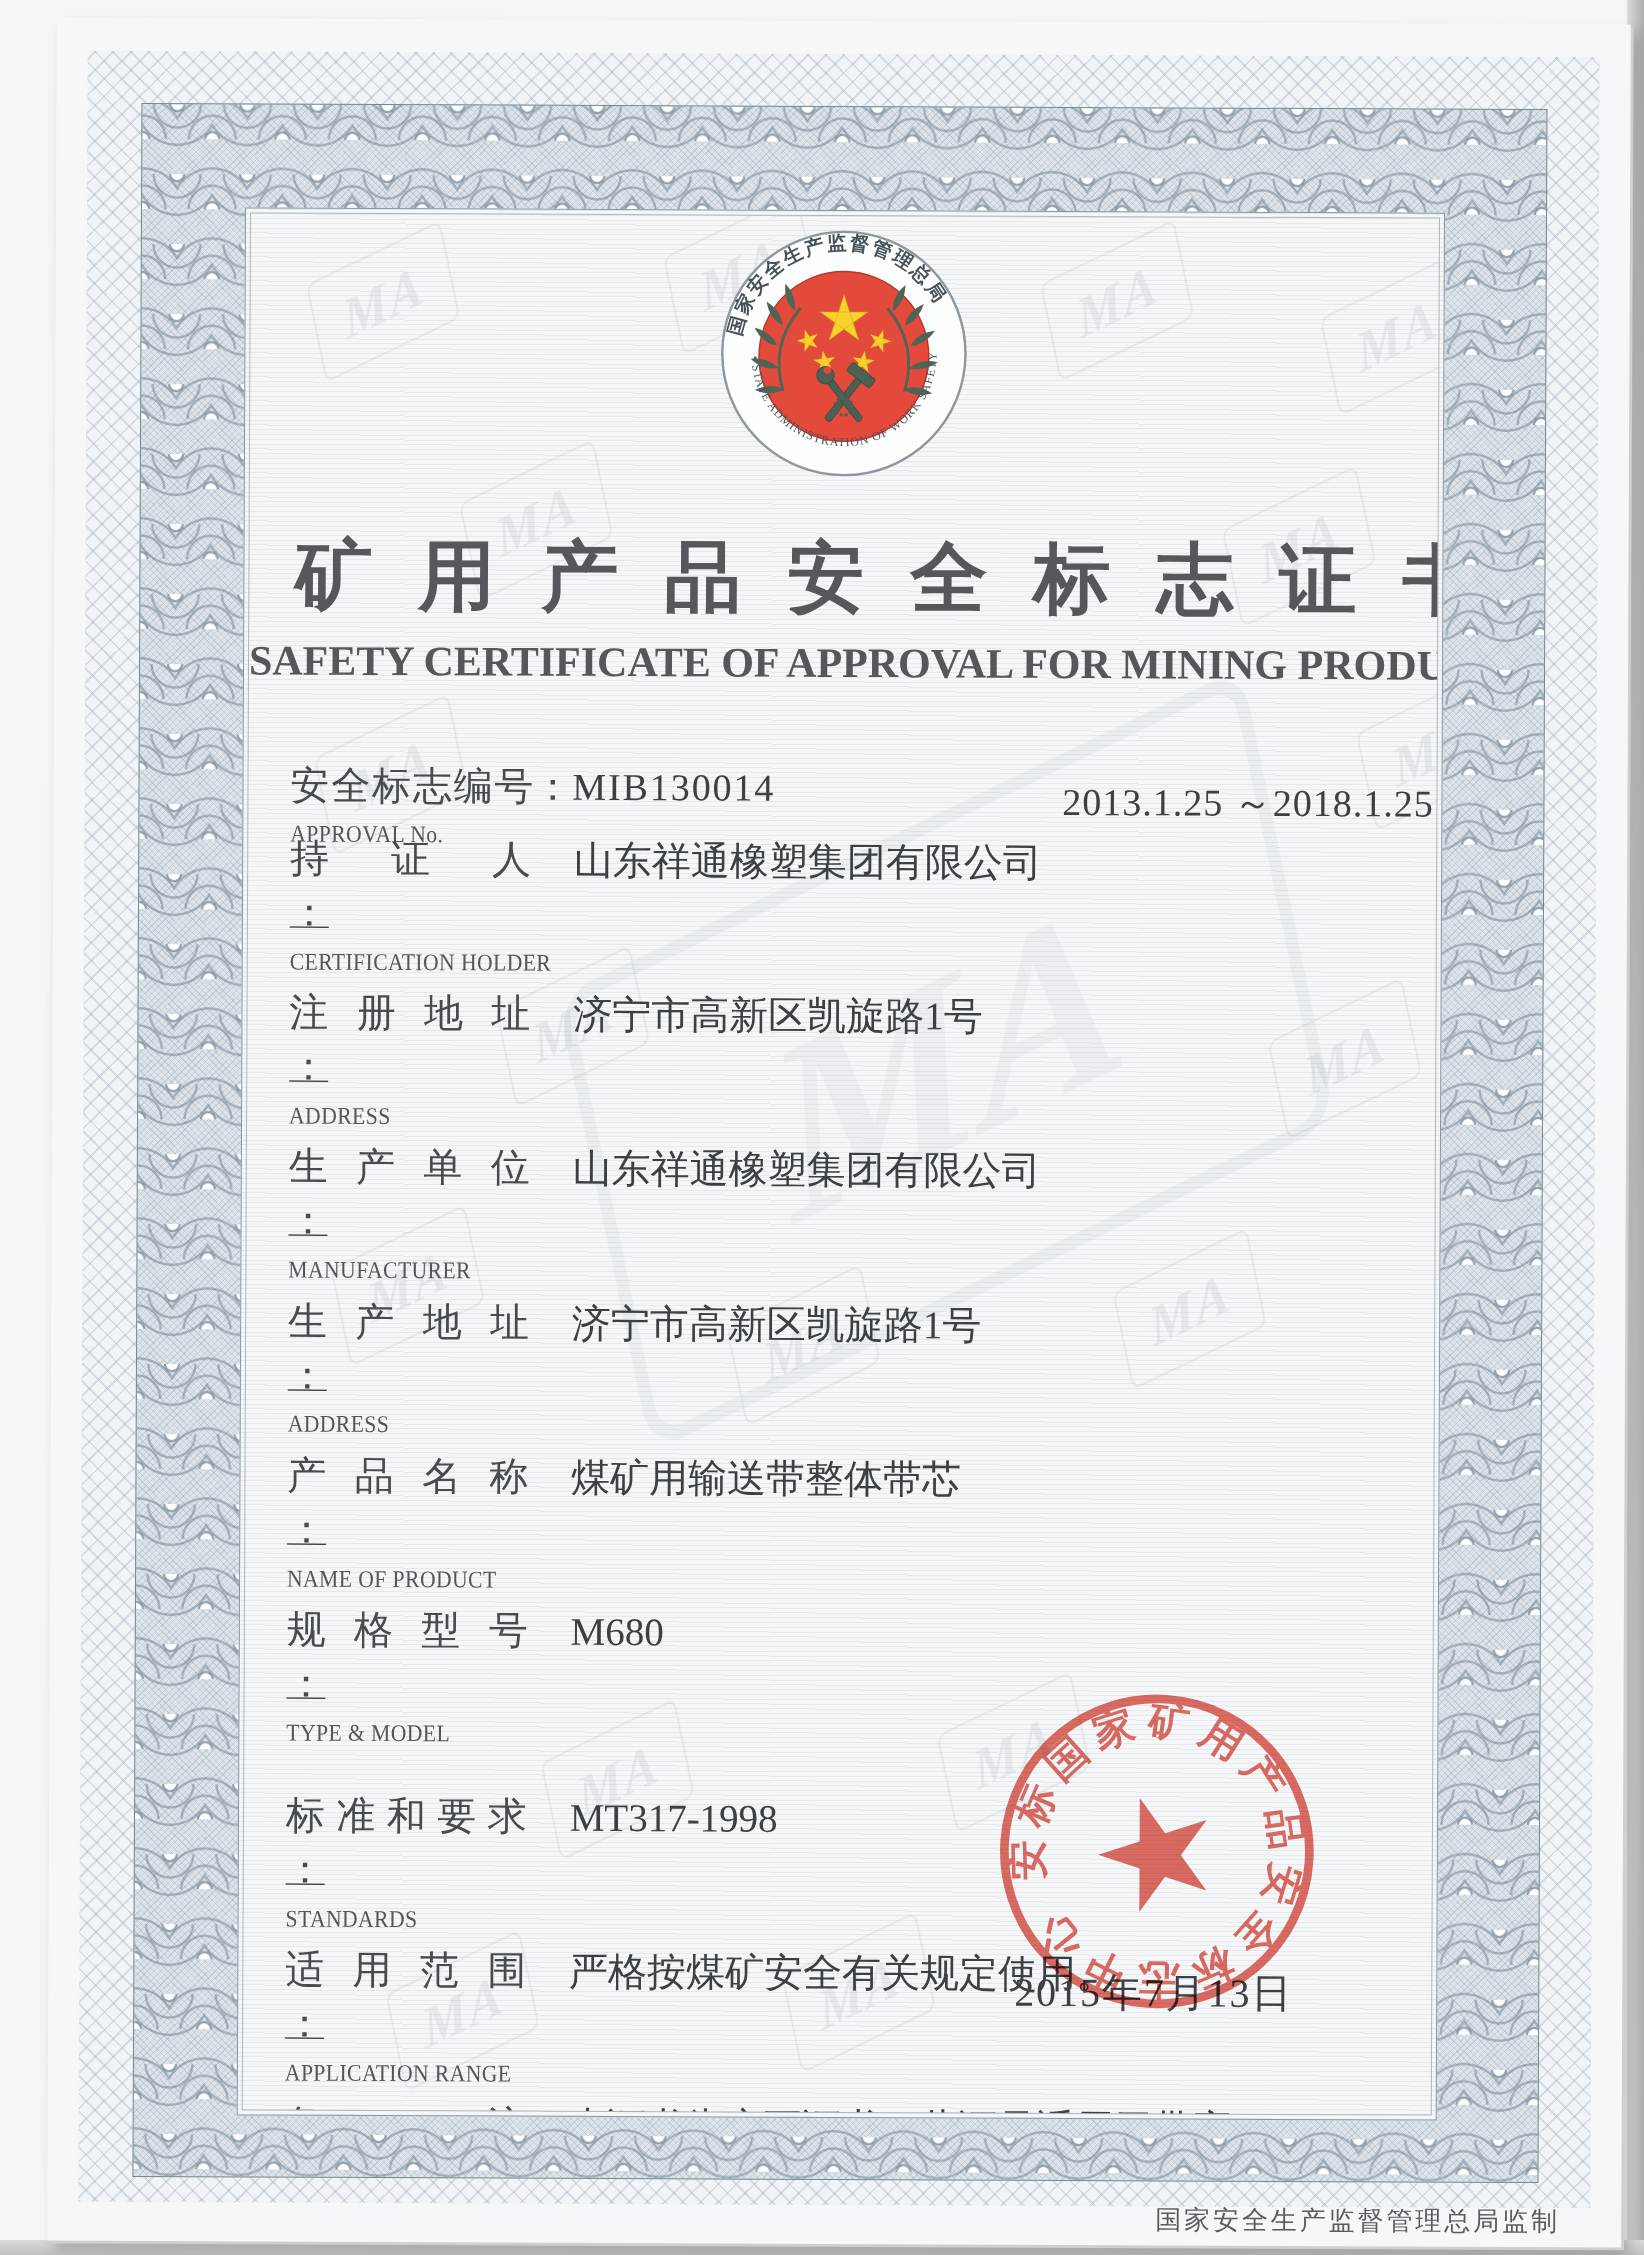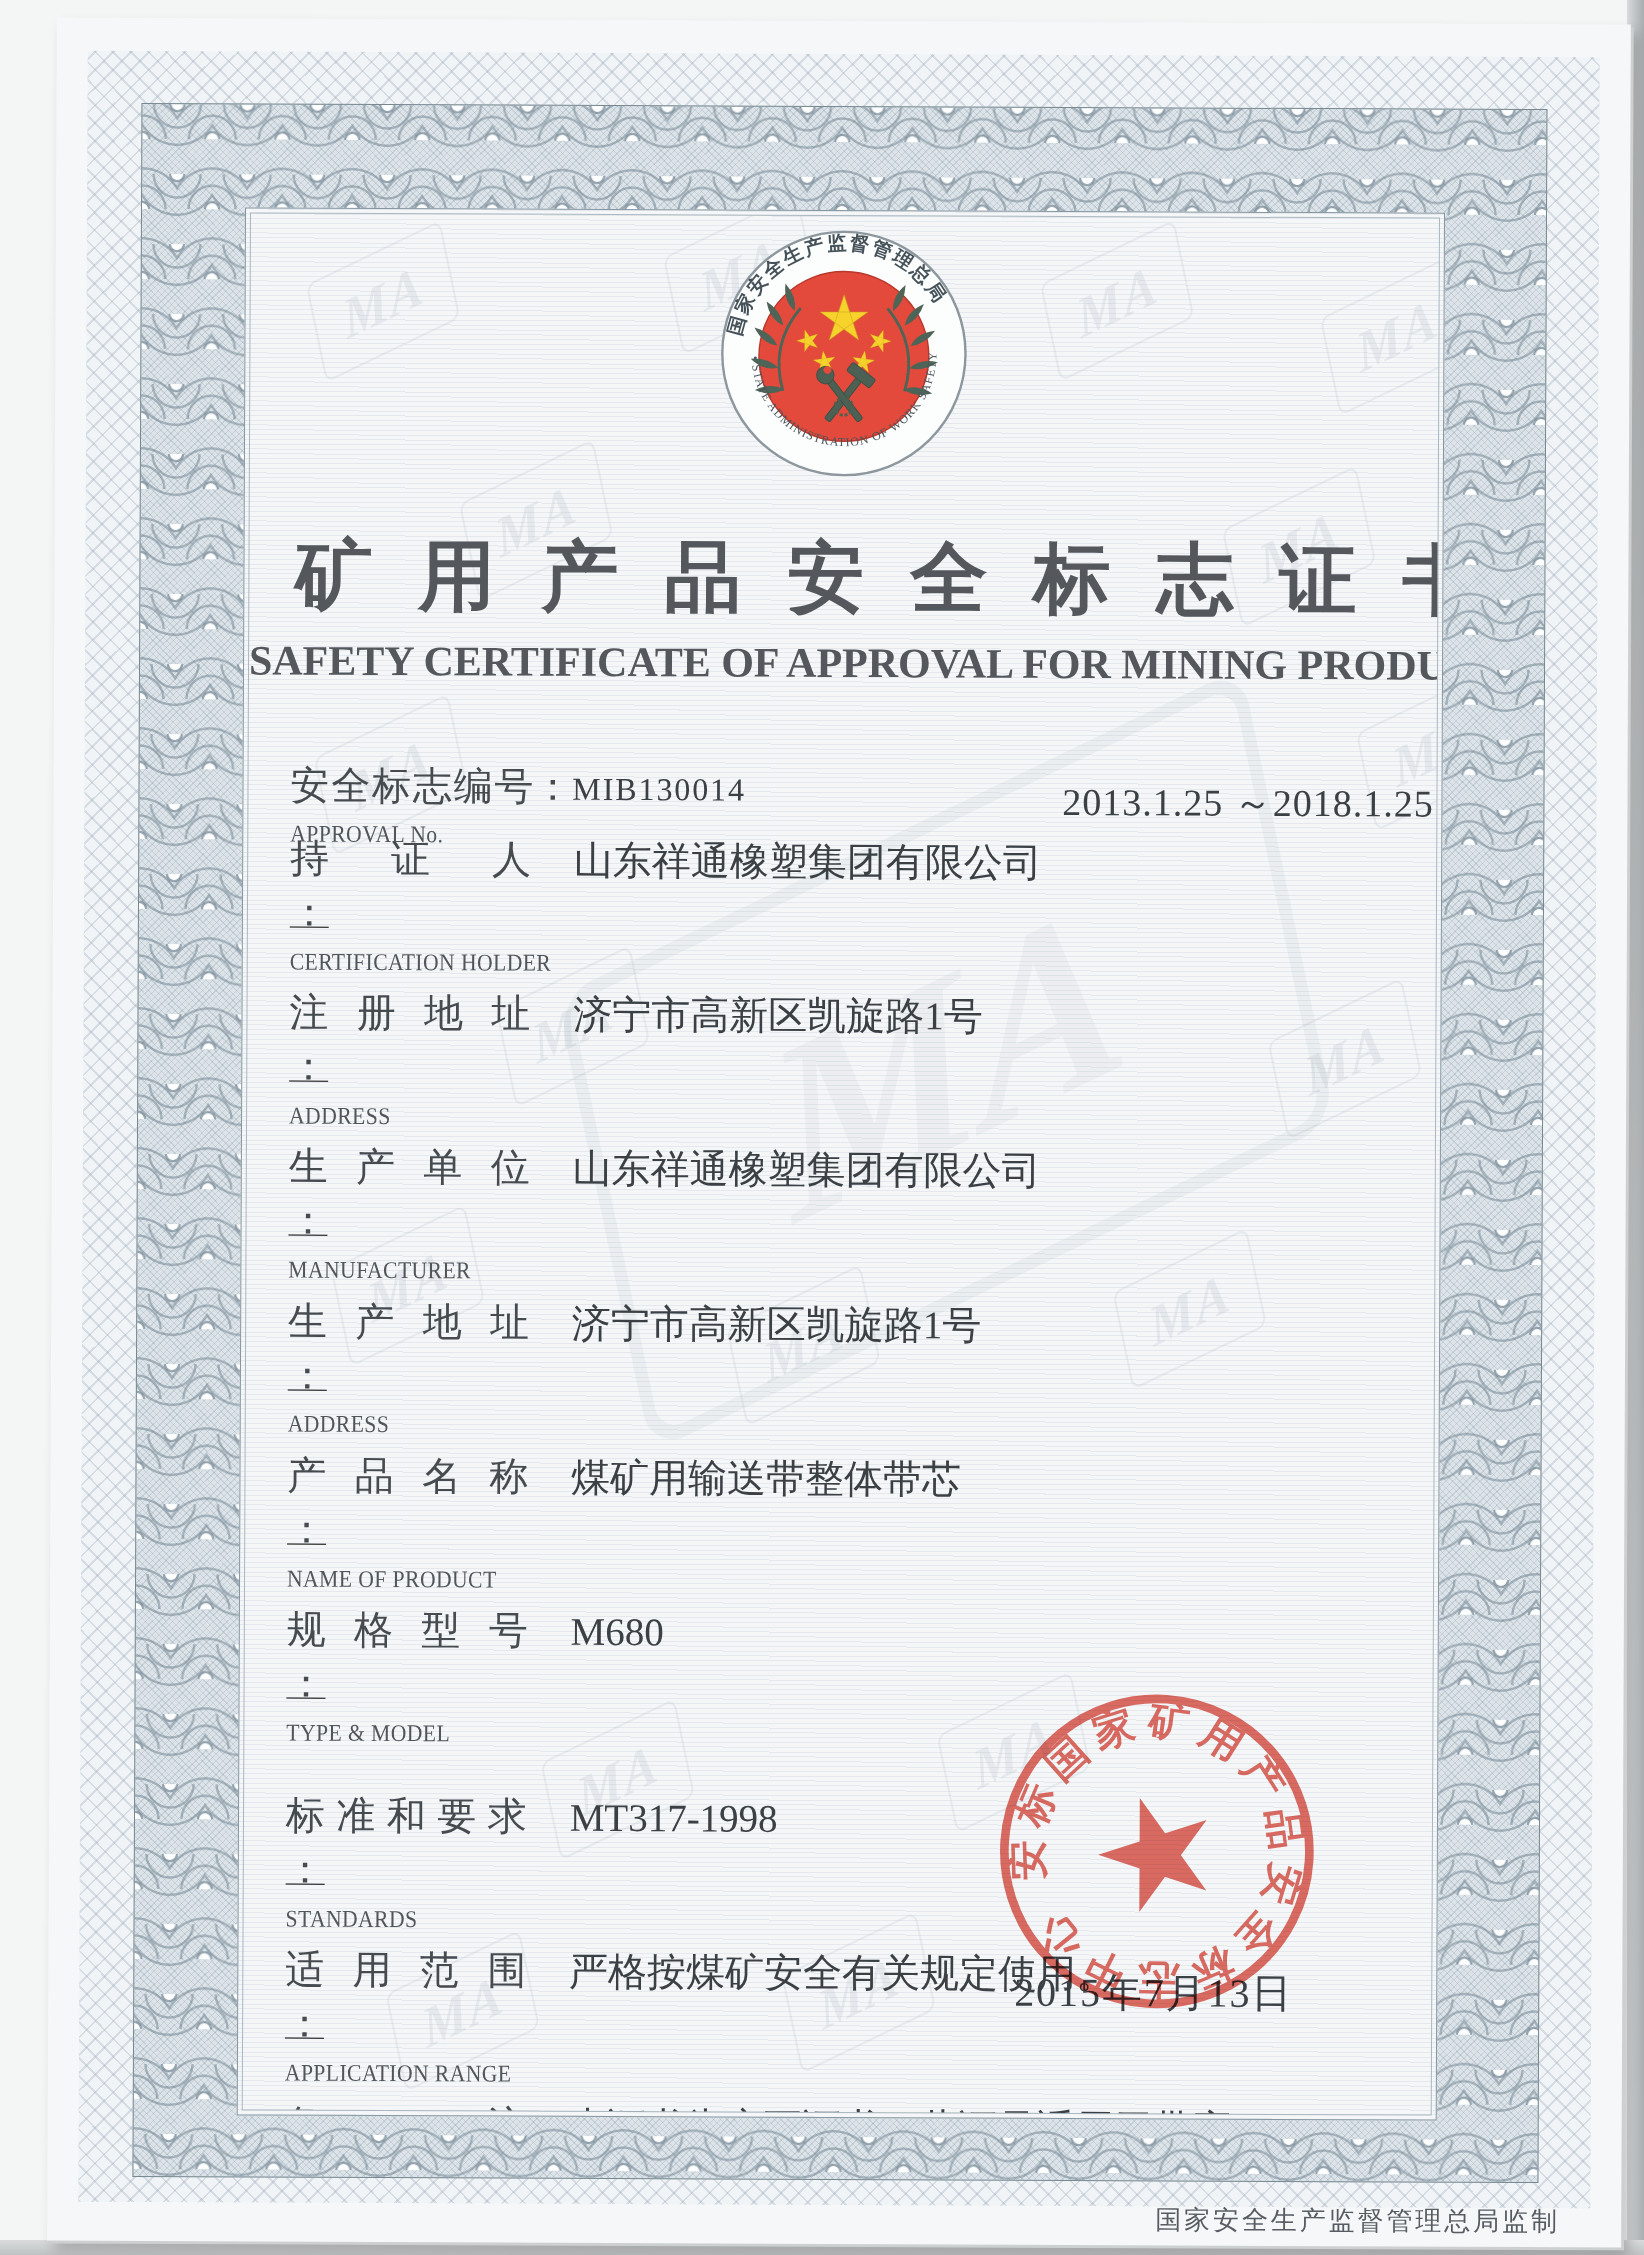--- a/index.html
+++ b/index.html
@@ -65,21 +65,21 @@
 
   .zh{display:inline-block;width:241px;text-align:justify;text-align-last:justify;
     font-size:39px;color:#464b50;vertical-align:top;}
   .colon{font-size:39px;color:#464b50;}
   .sub{display:inline-block;font-size:24px;color:#51565b;letter-spacing:0.5px;
     transform:scaleX(.9);transform-origin:left;white-space:nowrap;}
   .val{font-size:39px;color:#3b4045;white-space:pre-line;}
 
   .approval-row{position:absolute;top:545px;left:42px;right:25px;height:106px;}
   .ap-left{position:absolute;left:0;top:0;}
-  .ap-val{font-size:32px;color:#3b4045;letter-spacing:1.9px;margin-top:33px;}
+  .ap-val{font-size:38px;color:#3b4045;letter-spacing:1.9px;margin-top:33px;}
   .ap-sub{margin-top:7.7px;}
   .validity{position:absolute;left:662px;top:0;}
   .validity .zh{width:232px;}
   .dates{position:absolute;left:772px;top:15.4px;font-size:38px;color:#3b4045;letter-spacing:1px;white-space:nowrap;}
 
   .fields{position:absolute;top:618px;left:42px;right:33px;}
   .field{display:flex;margin-bottom:10.6px;}
   .field .lblcol{width:278px;flex:0 0 278px;text-decoration:underline;}
   .field .sub{margin-top:8.7px;}
   .field .valcol{flex:1;padding-left:5.8px;}

